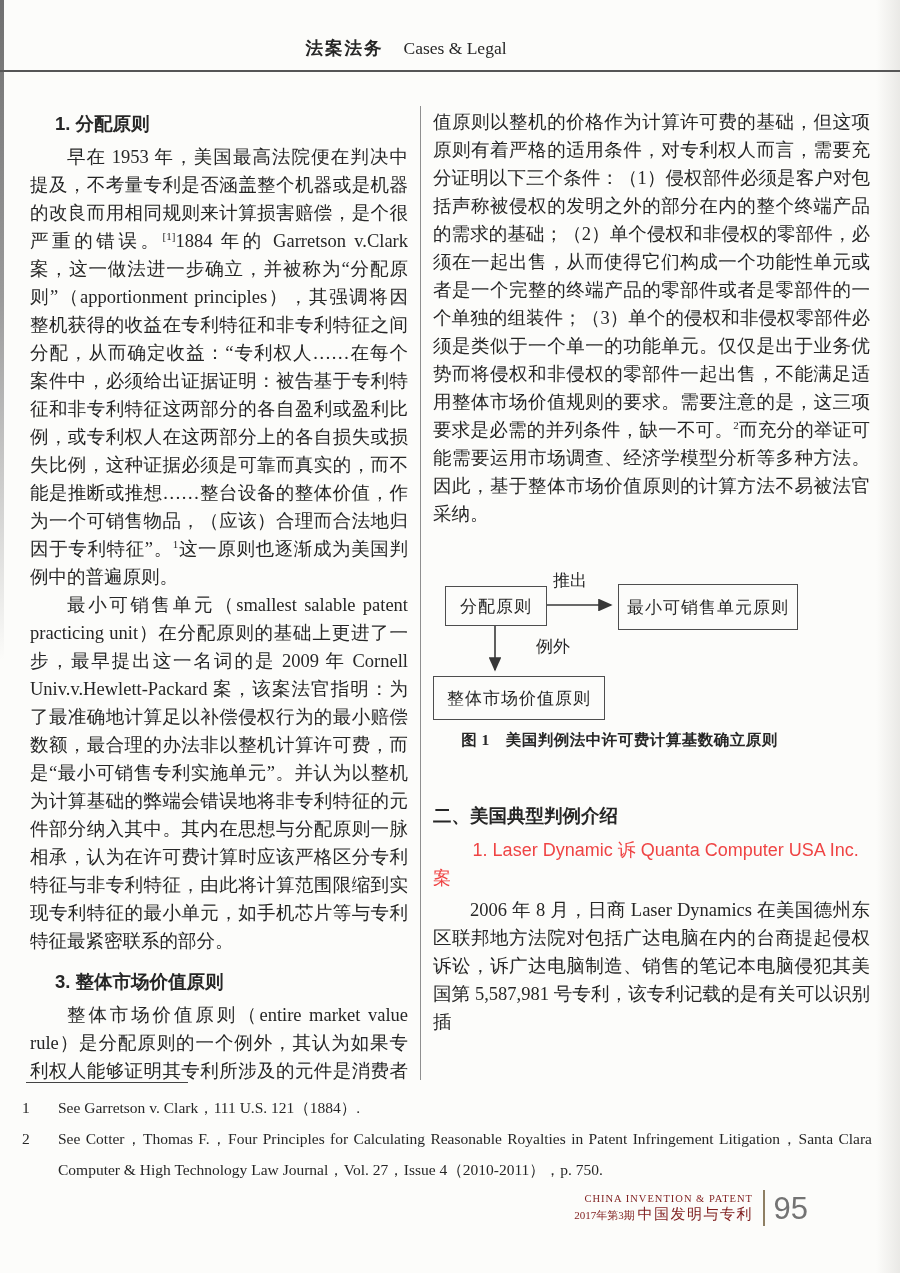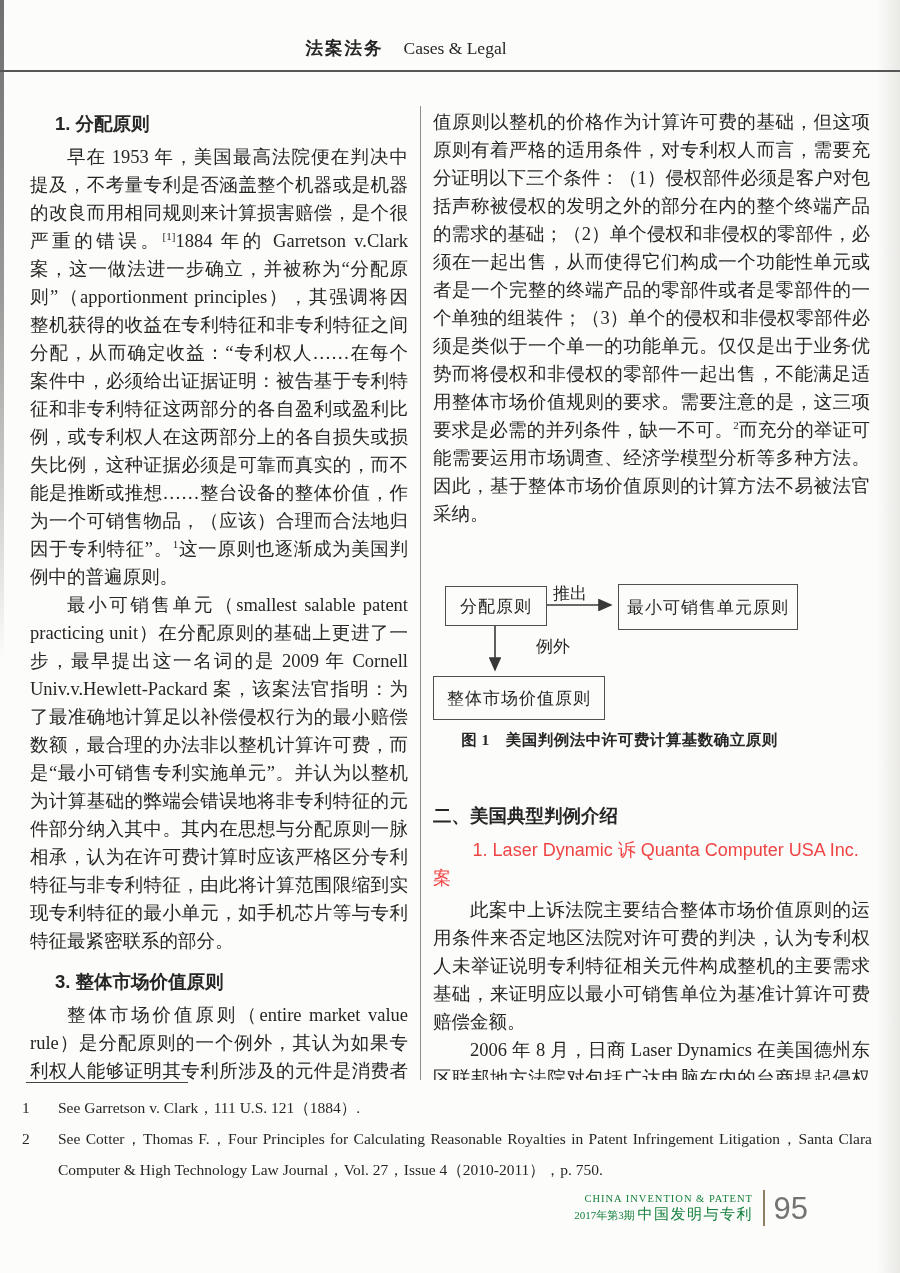--- a/index.html
+++ b/index.html
@@ -37,21 +37,21 @@
   .fig { position:relative; margin:36px 0 0 0; height:192px; font-family:"Liberation Serif",serif; }
   .figbox {
     position:absolute; border:1.5px solid #4e4e4e; background:#fcfcfa;
     display:flex; align-items:center; justify-content:center;
     font-size:17px; letter-spacing:1px; text-indent:0; line-height:1;
   }
   .box-a { left:12px;  top:22px;  width:100px; height:38px; }
   .box-b { left:185px; top:20px;  width:178px; height:44px; }
   .box-c { left:0px;   top:112px; width:170px; height:42px; }
   .figlabel { position:absolute; font-size:17px; line-height:1; }
-  .lbl-tuichu { left:120px; top:21px; }
+  .lbl-tuichu { left:120px; top:8px; }
   .lbl-liwai  { left:87px;  top:74px;margin-left:16px; }
   .figarrows { position:absolute; left:0; top:0; width:437px; height:192px; }
   .figcap {
     position:absolute; left:0; top:166px; width:100%;
     text-align:center; transform:translateX(-32px);
     font-weight:bold; font-size:15.5px; letter-spacing:0.5px; line-height:1.3;
   }
   .h2 {
     font-family:"Liberation Sans",sans-serif; font-weight:bold; font-size:18.5px;
     margin:46px 0 6px; text-indent:0; line-height:28px; text-align:left;
@@ -112,38 +112,37 @@
       <div class="figbox box-a">分配原则</div>
       <div class="figbox box-c">整体市场价值原则</div>
       <div class="figbox box-b">最小可销售单元原则</div>
       <div class="figlabel lbl-tuichu">推出</div>
       <div class="figlabel lbl-liwai">例外</div>
       <figcaption class="figcap">图 1　美国判例法中许可费计算基数确立原则</figcaption>
     </figure>
 
     <h2 class="h2">二、美国典型判例介绍</h2>
     <h4 class="hcase">1. Laser Dynamic 诉 Quanta Computer USA Inc. 案</h4>
-    <p class="body ind">此案中上诉法院主要结合整体市场价值原则的运用条件来否定地区法院对许可费的判决，认为专利权人未举证说明专利特征相关元件构成整机的主要需求基础，来证明应以最小可销售单位为基准计算许可费赔偿金额。</p>
     <p class="body ind">2006 年 8 月，日商 Laser Dynamics 在美国德州东区联邦地方法院对包括广达电脑在内的台商提起侵权诉讼，诉广达电脑制造、销售的笔记本电脑侵犯其美国第 5,587,981 号专利，该专利记载的是有关可以识别插</p>
   </section>
 
   <section class="footnotes">
     <div class="fn-rule"></div>
     <div class="fn">
       <span class="fn-num">1</span>
       <span class="fn-text">See Garretson v. Clark，111 U.S. 121（1884）.</span>
     </div>
     <div class="fn">
       <span class="fn-num">2</span>
       <span class="fn-text">See Cotter，Thomas F.，Four Principles for Calculating Reasonable Royalties in Patent Infringement Litigation，Santa Clara Computer &amp; High Technology Law Journal，Vol. 27，Issue 4（2010-2011），p. 750.</span>
     </div>
   </section>
 
   <footer class="page-footer">
-    <div class="foot-text" style="color: #15803d;">
+    <div class="foot-text" style="color: #7f1d1d;">
       <div class="foot-en">CHINA INVENTION &amp; PATENT</div>
       <div class="foot-cn">
         <span class="foot-issue">2017年第3期</span>
         <span class="foot-cn-name">中国发明与专利</span>
       </div>
     </div>
     <div class="foot-bar" style="background: rgb(142, 127, 99);"></div>
     <div class="foot-page" style="color: #737373; text-align: center;">95</div>
   </footer>
 </div>

